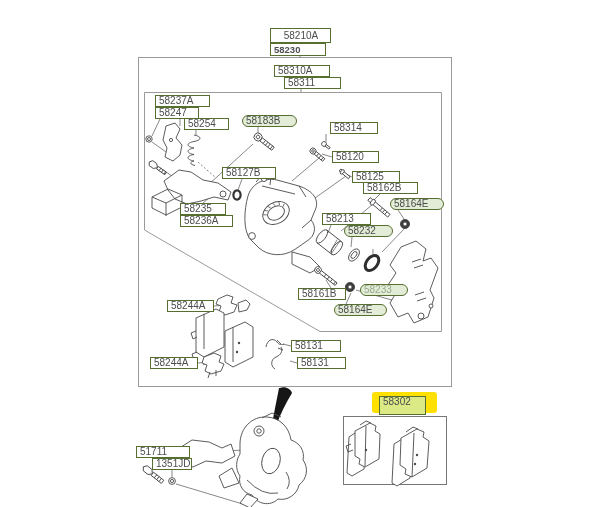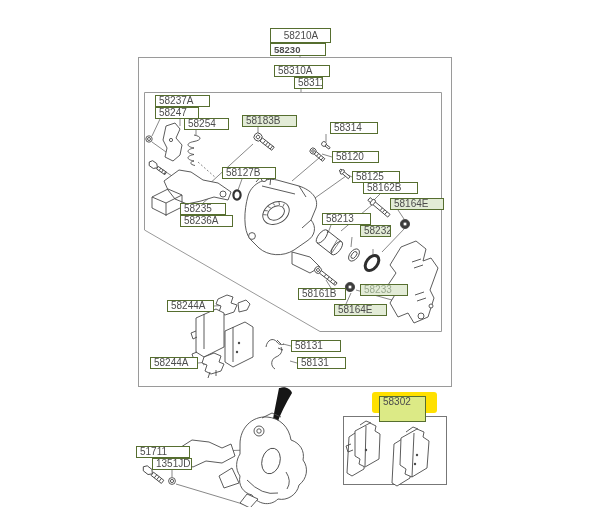--- a/index.html
+++ b/index.html
@@ -4,25 +4,25 @@
 <style>
   html,body{margin:0;padding:0;background:#fff;}
   .stage{position:relative;width:600px;height:507px;background:#fff;overflow:hidden;
          font-family:"Liberation Sans",sans-serif;}
   svg{position:absolute;left:0;top:0;}
   .lbl{position:absolute;box-sizing:border-box;height:12px;border:1px solid #566e2f;
        background:#fff;color:#4c4c4c;font-size:10px;line-height:10px;
        padding:0 2px 0 3px;white-space:nowrap;overflow:hidden;cursor:pointer;}
   .lbl.big{height:15px;font-size:10px;line-height:13px;text-align:center;}
   .lbl.mid{height:13px;font-size:9.5px;line-height:11px;font-weight:bold;}
-  .lbl.hl{background:#e3ecd7;}
+  .lbl.hl{background:#e3ecd7;border-radius:6px;}
   .lbl.faded{color:#98a88c;margin-top:47px;}
   .sel-wrap{position:absolute;left:372px;top:392px;width:65px;height:21px;
             background:#ffe000;border-radius:3px;}
-  .sel-wrap .lbl{left:7px;top:4px;width:47px;height:26px;background:#dcea86;}
+  .sel-wrap .lbl{left:7px;top:4px;width:47px;height:19px;background:#dcea86;}
 </style>
 </head>
 <body>
 
 <div class="stage">
 
 <svg width="600" height="507" viewBox="0 0 600 507">
 
   <g fill="none" stroke="#9a9a9a" stroke-width="1">
     <rect x="138.5" y="57.5" width="313" height="329"></rect>
@@ -215,35 +215,35 @@
     <path d="M414,433 l-2,44" fill="none"></path>
     <circle cx="417" cy="455" r="1.2" fill="#4a4a4a" stroke="none"></circle>
     <circle cx="415" cy="464" r="1.2" fill="#4a4a4a" stroke="none"></circle>
     <path d="M406,432 l7,-5 l5,2" fill="none"></path>
   </g>
 </svg>
 
 <div class="lbl big" style="left:270px;top:28px;width:61px">58210A</div>
 <div class="lbl mid" style="left:270px;top:43px;width:56px">58230</div>
 <div class="lbl" style="left:274px;top:65px;width:56px">58310A</div>
-<div class="lbl" style="left:294px;top:77px;width:29px">58311</div>
+<div class="lbl" style="left:284px;top:77px;width:57px">58311</div>
 <div class="lbl" style="left:155px;top:95px;width:55px">58237A</div>
 <div class="lbl" style="left:155px;top:107px;width:44px">58247</div>
 <div class="lbl" style="left:184px;top:118px;width:45px">58254</div>
 <div class="lbl hl" style="left:242px;top:115px;width:55px">58183B</div>
 <div class="lbl" style="left:330px;top:122px;width:48px">58314</div>
 <div class="lbl" style="left:332px;top:151px;width:47px">58120</div>
 <div class="lbl" style="left:222px;top:167px;width:54px">58127B</div>
 <div class="lbl" style="left:352px;top:171px;width:48px">58125</div>
 <div class="lbl" style="left:363px;top:182px;width:55px">58162B</div>
 <div class="lbl hl" style="left:390px;top:198px;width:54px">58164E</div>
 <div class="lbl" style="left:180px;top:203px;width:46px">58235</div>
 <div class="lbl" style="left:180px;top:215px;width:53px">58236A</div>
 <div class="lbl" style="left:322px;top:213px;width:49px">58213</div>
-<div class="lbl hl" style="left:360px;top:225px;width:31px">58232</div>
+<div class="lbl hl" style="left:344px;top:225px;width:49px">58232</div>
 <div class="lbl hl faded" style="left:360px;top:237px;width:48px">58233</div>
 <div class="lbl" style="left:298px;top:288px;width:48px">58161B</div>
 <div class="lbl hl" style="left:334px;top:304px;width:53px">58164E</div>
 <div class="lbl" style="left:167px;top:300px;width:47px">58244A</div>
 <div class="lbl" style="left:150px;top:357px;width:48px">58244A</div>
 <div class="lbl" style="left:291px;top:340px;width:50px">58131</div>
 <div class="lbl" style="left:297px;top:357px;width:49px">58131</div>
 <div class="lbl" style="left:136px;top:446px;width:54px">51711</div>
 <div class="lbl" style="left:152px;top:458px;width:40px">1351JD</div>
 

